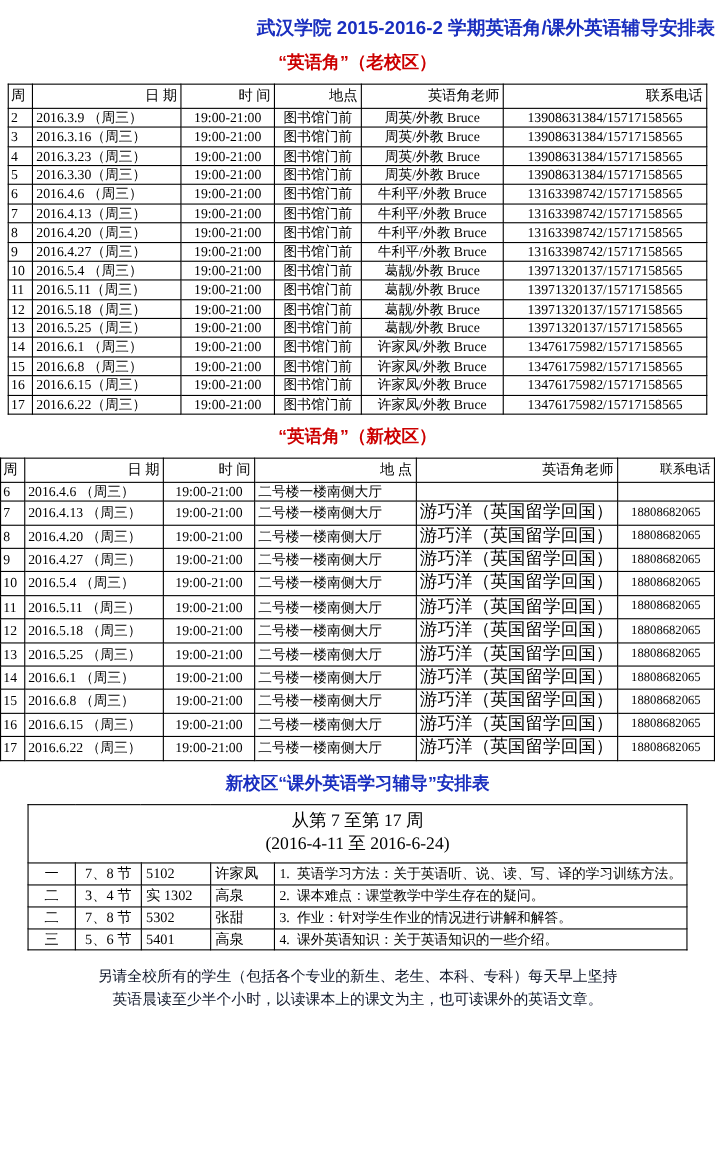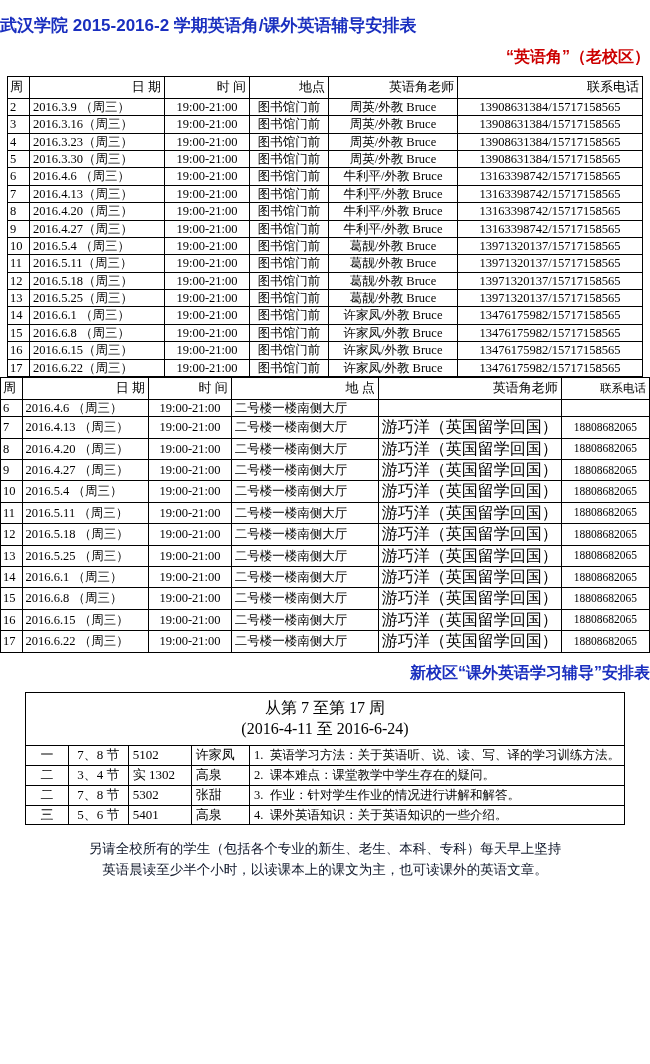--- a/index.html
+++ b/index.html
@@ -14,30 +14,30 @@
     color: #000000;
     -webkit-font-smoothing: none;
   }
   .page {
     width: 650px;
     position: relative;
     padding: 0;
     box-sizing: border-box;
   }
   .doc-title {
-    text-align: left;
+    text-align: right;
     color: #1a2fbf;
     font-family: "Liberation Sans", "DejaVu Sans", sans-serif;
     font-weight: bold;
     font-size: 17px;
     letter-spacing: 0px;
-    margin: 14px 0 10px 0;
+    margin: 14px 0 10px 16px;
   }
   .section-title {
-    text-align: right;
+    text-align: center;
     color: #cc0000;
     font-family: "Liberation Sans", "DejaVu Sans", sans-serif;
     font-weight: bold;
     font-size: 16px;
     margin: 10px 0 8px 0;
   }
   .section-title.blue {
     color: #1a2fbf;
   }
   table.grid {
@@ -255,20 +255,21 @@
           <td class="col-week l">17</td>
           <td class="col-date l">2016.6.22（周三）</td>
           <td class="col-time c">19:00-21:00</td>
           <td class="col-place c">图书馆门前</td>
           <td class="col-teacher c">许家凤/外教 Bruce</td>
           <td class="col-phone c">13476175982/15717158565</td>
         </tr>
       </tbody>
   </table>
 
+  <div class="section-title">“英语角”（新校区）</div>
 
   <table class="grid" id="table-new-campus">
     <thead>
       <tr>
         <th class="col-week">周</th>
         <th class="col-date">日 期</th>
         <th class="col-time">时 间</th>
         <th class="col-place">地 点</th>
         <th class="col-teacher">英语角老师</th>
         <th class="col-phone">联系电话</th>

